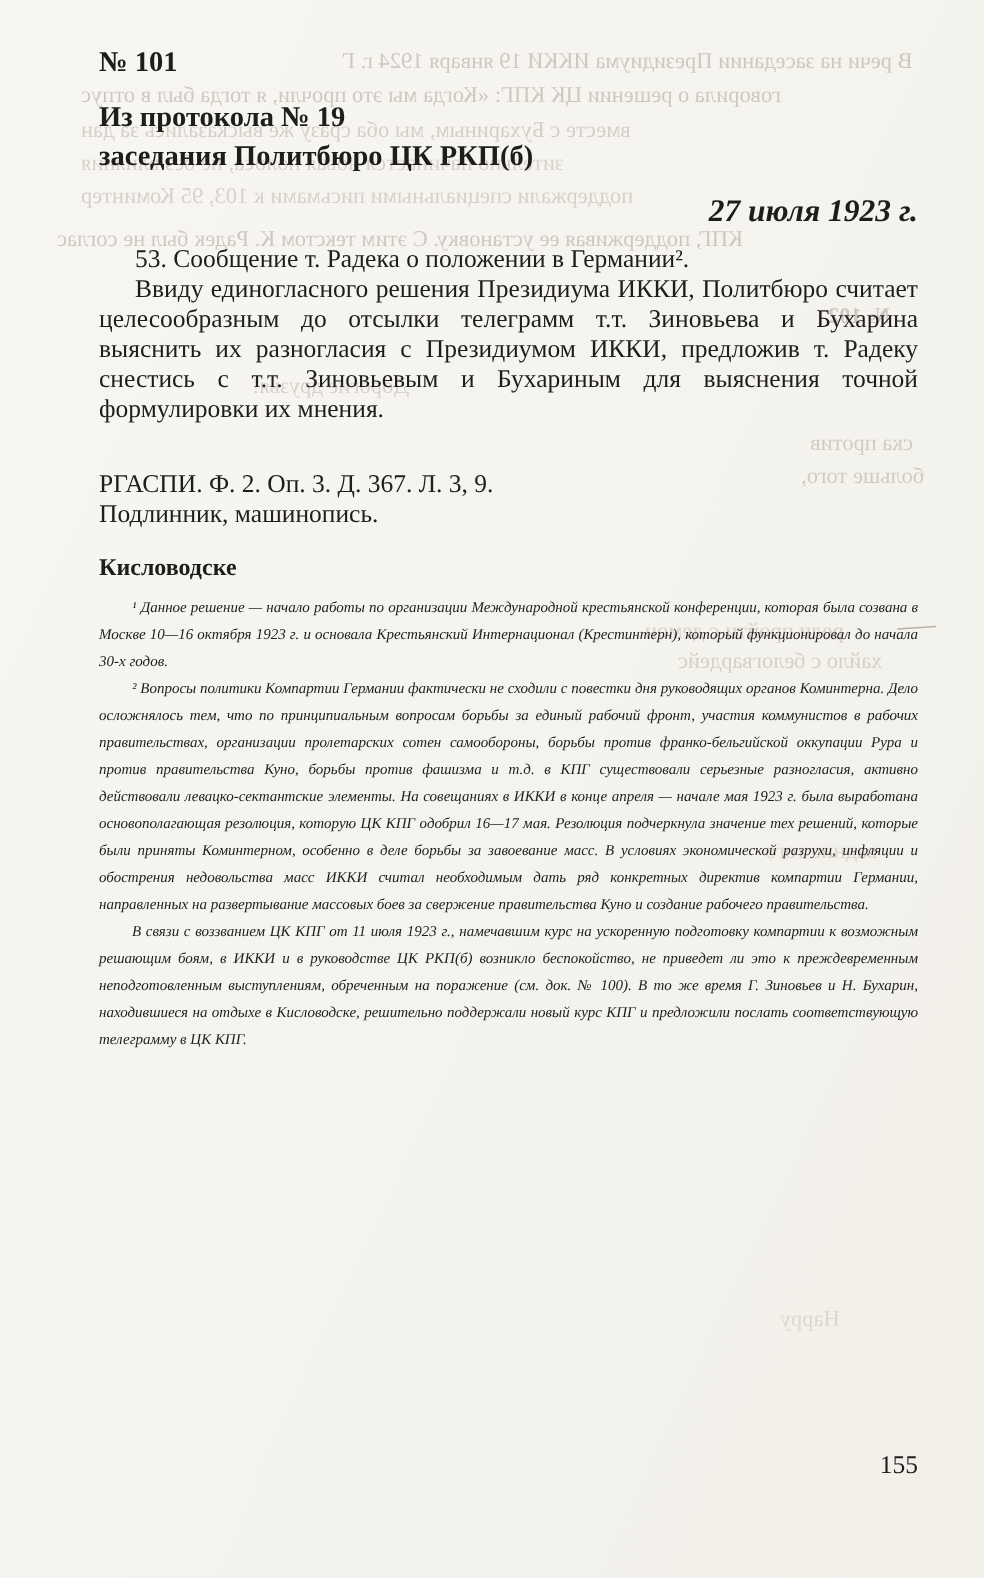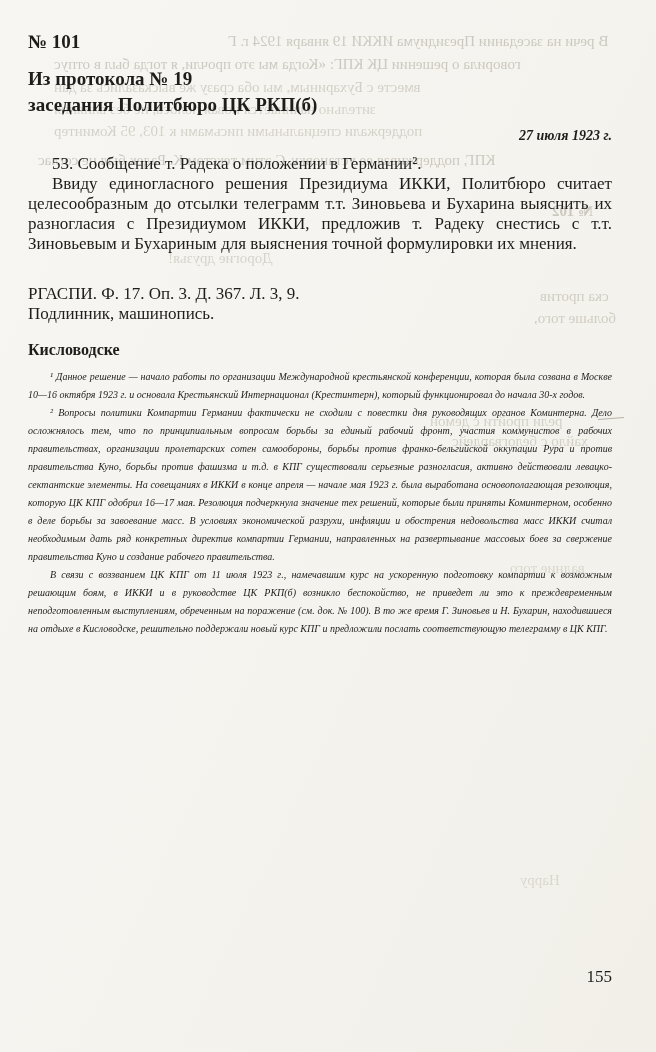--- a/index.html
+++ b/index.html
@@ -41,34 +41,34 @@
   .b12 { top: 560px; left: 510px; opacity: .32; }
   .b13 { top: 872px; left: 520px; opacity: .30; }
   .scratch {
     position: absolute; top: 418px; left: 598px;
     width: 26px; height: 1px; background: #8f897c; opacity: .6;
     transform: rotate(-4deg);
   }
   
   .content {
     position: absolute; inset: 0;
-    padding: 30px 44px 0 28px;
+    padding: 30px 44px 0 66px;
     box-sizing: border-box;
   }
   .doc-number {
     font-weight: bold; font-size: 19px; line-height: 24px;
     margin-bottom: 12px;
   }
   .doc-title {
     font-weight: bold; font-size: 19px; line-height: 26px;
     margin: 0 0 10px 0;
   }
   .doc-date {
     text-align: right;
-    font-style: italic; font-weight: bold; font-size: 14px;
+    font-style: italic; font-weight: bold; font-size: 21px;
     margin: 2px 0 10px 0;
   }
   .body-text p {
     margin: 0;
     font-size: 17px; line-height: 20px;
     text-align: justify;
     text-indent: 24px;
   }
   .archive { margin-top: 30px; font-size: 17px; line-height: 20px; }
   .archive div { margin: 0; }
@@ -121,21 +121,21 @@
     </h1>
 
     <div class="doc-date">27 июля 1923 г.</div>
 
     <div class="body-text">
       <p>53. Сообщение т. Радека о положении в Германии².</p>
       <p>Ввиду единогласного решения Президиума ИККИ, Политбюро считает целесообразным до отсылки телеграмм т.т. Зиновьева и Бухарина выяснить их разногласия с Президиумом ИККИ, предложив т. Радеку снестись с т.т. Зиновьевым и Бухариным для выяснения точной формулировки их мнения.</p>
     </div>
 
     <div class="archive">
-      <div>РГАСПИ. Ф. 17. Оп. 3. Д. 367. Л. 3, 9.</div>
+      <div>РГАСПИ. Ф. 2. Оп. 3. Д. 367. Л. 3, 9.</div>
       <div>Подлинник, машинопись.</div>
     </div>
 
     <div class="notes-heading">Кисловодске</div>
 
     <div class="notes">
       <p>¹ Данное решение — начало работы по организации Международной крестьянской конференции, которая была созвана в Москве 10—16 октября 1923 г. и основала Крестьянский Интернационал (Крестинтерн), который функционировал до начала 30-х годов.</p>
       <p>² Вопросы политики Компартии Германии фактически не сходили с повестки дня руководящих органов Коминтерна. Дело осложнялось тем, что по принципиальным вопросам борьбы за единый рабочий фронт, участия коммунистов в рабочих правительствах, организации пролетарских сотен самообороны, борьбы против франко-бельгийской оккупации Рура и против правительства Куно, борьбы против фашизма и т.д. в КПГ существовали серьезные разногласия, активно действовали левацко-сектантские элементы. На совещаниях в ИККИ в конце апреля — начале мая 1923 г. была выработана основополагающая резолюция, которую ЦК КПГ одобрил 16—17 мая. Резолюция подчеркнула значение тех решений, которые были приняты Коминтерном, особенно в деле борьбы за завоевание масс. В условиях экономической разрухи, инфляции и обострения недовольства масс ИККИ считал необходимым дать ряд конкретных директив компартии Германии, направленных на развертывание массовых боев за свержение правительства Куно и создание рабочего правительства.</p>
       <p>В связи с воззванием ЦК КПГ от 11 июля 1923 г., намечавшим курс на ускоренную подготовку компартии к возможным решающим боям, в ИККИ и в руководстве ЦК РКП(б) возникло беспокойство, не приведет ли это к преждевременным неподготовленным выступлениям, обреченным на поражение (см. док. № 100). В то же время Г. Зиновьев и Н. Бухарин, находившиеся на отдыхе в Кисловодске, решительно поддержали новый курс КПГ и предложили послать соответствующую телеграмму в ЦК КПГ.</p>
     </div>

